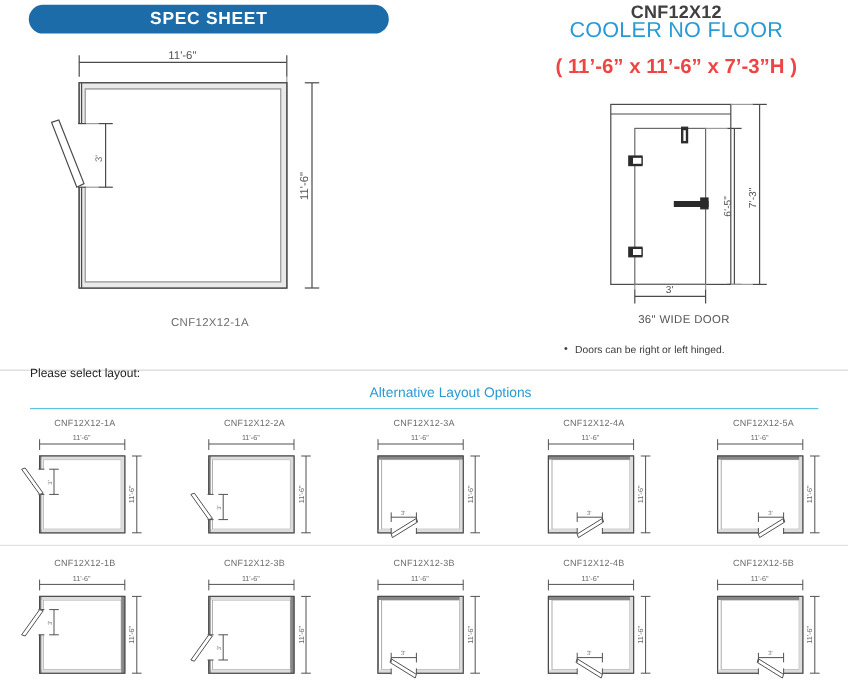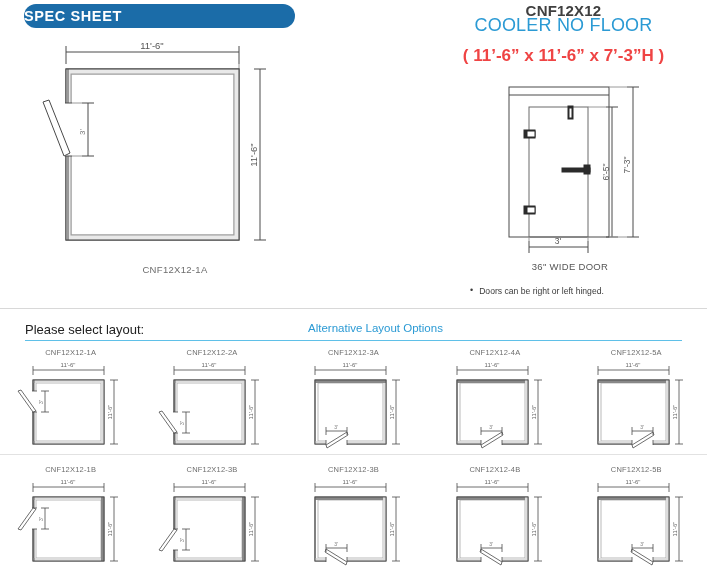--- a/index.html
+++ b/index.html
@@ -5,23 +5,23 @@
   html,body{margin:0;padding:0;}
   body{
     width:707px;height:580px;background:#ffffff;
     font-family:"Liberation Sans", sans-serif;
     color:#3b3b3b;overflow:hidden;position:relative;
   }
   .page{position:relative;width:707px;height:580px;}
 
   
   .spec-banner{
-    position:absolute;left:24px;top:4px;width:271px;height:24px;
+    position:absolute;left:24px;top:4px;width:300px;height:24px;
     background:#1b6ca8;border-radius:12px;
-    display:flex;align-items:center;
+    display:flex;align-items:center;justify-content:center;
   }
   .spec-banner span{
     color:#ffffff;font-weight:bold;font-size:14.5px;letter-spacing:.6px;
   }
 
   
   .model-title{
     position:absolute;left:420px;top:2px;width:287px;text-align:center;
     color:#404040;font-size:15px;font-weight:bold;letter-spacing:.2px;
   }
@@ -51,21 +51,21 @@
   
   .note{
     position:absolute;left:470px;top:286px;width:230px;
     font-size:8.6px;color:#3b3b3b;display:flex;gap:6px;align-items:flex-start;
   }
   .note .bullet{font-size:9px;line-height:1.1;}
 
   
   .top-rule{position:absolute;left:0;top:308px;width:707px;height:1px;background:#d8d8d8;}
   .select-label{
-    position:absolute;left:25px;top:322px;font-size:13px;color:#222;
+    position:absolute;left:25px;top:306px;font-size:10px;color:#222;
   }
   .alt-label{
     position:absolute;left:308px;top:322px;font-size:11.5px;color:#2b9ad4;
   }
   .blue-rule{position:absolute;left:25px;top:340px;width:657px;height:1px;background:#5fc0e8;}
 
   
   .thumbs{position:absolute;left:0;top:348px;width:707px;}
   .thumb-row{display:flex;width:707px;}
   .thumb{width:141.4px;display:flex;flex-direction:column;align-items:center;}

